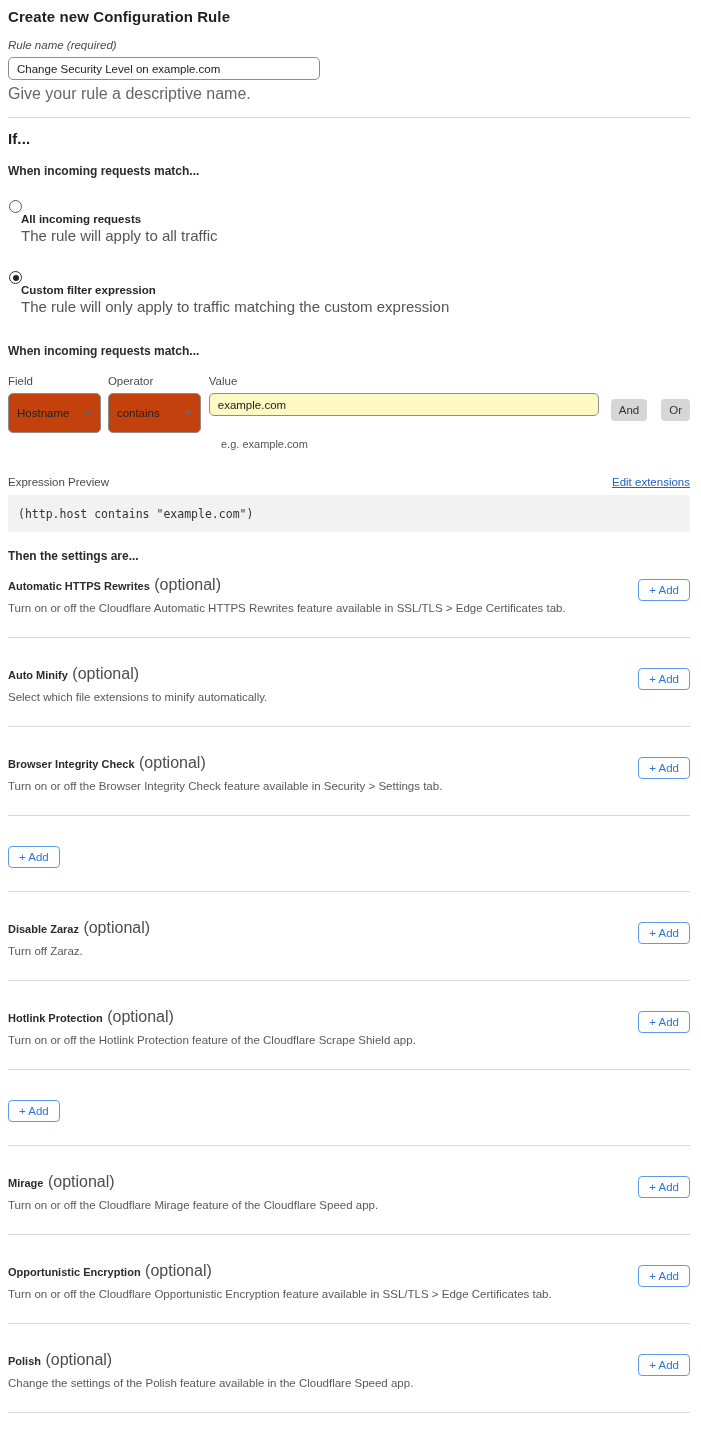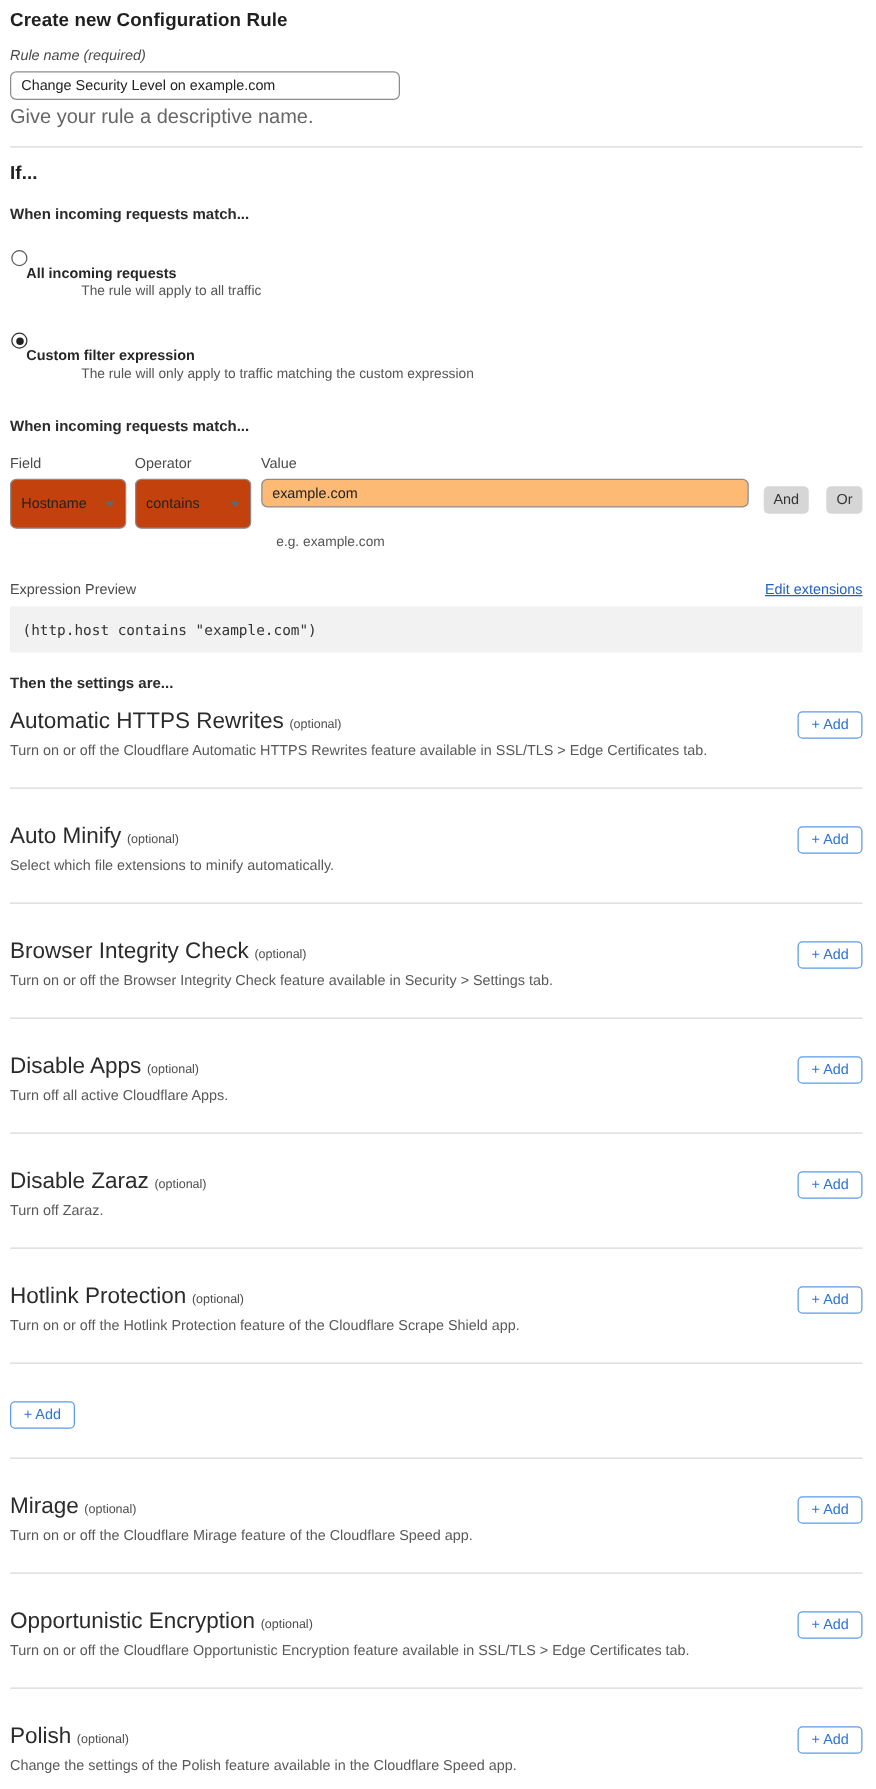--- a/index.html
+++ b/index.html
@@ -68,21 +68,21 @@
   .radio-outer.selected::after {
     content: "";
     position: absolute;
     left: 2.5px; top: 2.5px;
     width: 6px; height: 6px;
     border-radius: 50%;
     background: #222;
   }
   .radio-texts { margin-left: 13px; }
   .radio-label { font-size: 11.5px; font-weight: 700; color: #262626; }
-  .radio-desc { font-size: 11px; color: #555; margin-top: 2px; margin-left: 44px; }
+  .radio-desc { font-size: 15px; color: #555; margin-top: 2px; }
   
   .filter-grid { display: flex; align-items: flex-start; margin-top: 17px; }
   .filter-col-field { width: 98px; margin-right: 7px; }
   .filter-col-operator { width: 98px; margin-right: 8px; }
   .filter-col-value { width: 390px; }
   .select-box {
     margin-top: 6px;
     height: 40px;
     border: 1px solid #8c8c8c;
     border-radius: 5px;
@@ -99,21 +99,21 @@
     width: 0; height: 0;
     border-left: 4px solid transparent;
     border-right: 4px solid transparent;
     border-top: 5px solid #666;
     flex: 0 0 auto;
     margin-left: 6px;
   }
   .value-input {
     margin-top: 6px;
     width: 390px;
-    background: #fdba74;
+    background: #fef9c3;
     border-color: #8c8c8c;
   }
   .andor-btn {
     margin: 24px 0 0 12px;
     height: 22px;
     padding: 0 8px;
     background: #d6d6d6;
     border: none;
     border-radius: 4px;
     font-size: 11.5px;
@@ -146,22 +146,22 @@
     padding: 0 10px;
     font-family: "DejaVu Sans Mono", "Liberation Mono", monospace;
     font-size: 11.5px;
     color: #333;
   }
   
   .then-heading { margin-top: 17px; font-size: 12px; font-weight: 700; color: #2b2b2b; }
   .setting-row { padding-top: 27px; }
   .setting-row.first { padding-top: 13px; }
   .setting-head { display: flex; justify-content: space-between; align-items: flex-start; }
-  .setting-title { font-size: 18px; font-weight: 400; color: #2b2b2b; }
-  .setting-optional { font-size: 10px; font-weight: 400; color: #4d4d4d; }
+  .setting-title { font-size: 11px; font-weight: 700; color: #2b2b2b; }
+  .setting-optional { font-size: 16px; font-weight: 400; color: #4d4d4d; }
   .setting-desc { font-size: 11.5px; color: #595959; margin-top: 8px; max-width: 600px; }
   .add-btn {
     flex: 0 0 auto;
     background: #fff;
     border: 1px solid #5d9ae8;
     color: #2e74d8;
     border-radius: 4px;
     height: 22px;
     padding: 0 10px;
     font-size: 11.5px;
@@ -269,25 +269,20 @@
         <span class="setting-optional"> (optional)</span>
         <div class="setting-desc">Turn on or off the Browser Integrity Check feature available in Security &gt; Settings tab.</div>
       </div>
       <button class="add-btn">+ Add</button>
     </div>
     <hr class="divider">
   </div>
 
   <div class="setting-row">
     <div class="setting-head">
-      <div>
-        <span class="setting-title">Disable Apps</span>
-        <span class="setting-optional"> (optional)</span>
-        <div class="setting-desc">Turn off all active Cloudflare Apps.</div>
-      </div>
       <button class="add-btn">+ Add</button>
     </div>
     <hr class="divider">
   </div>
 
   <div class="setting-row">
     <div class="setting-head">
       <div>
         <span class="setting-title">Disable Zaraz</span>
         <span class="setting-optional"> (optional)</span>

